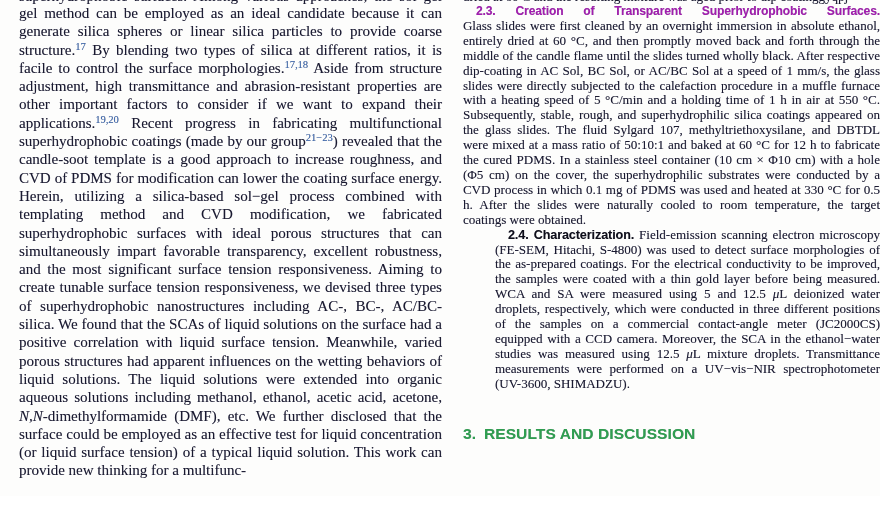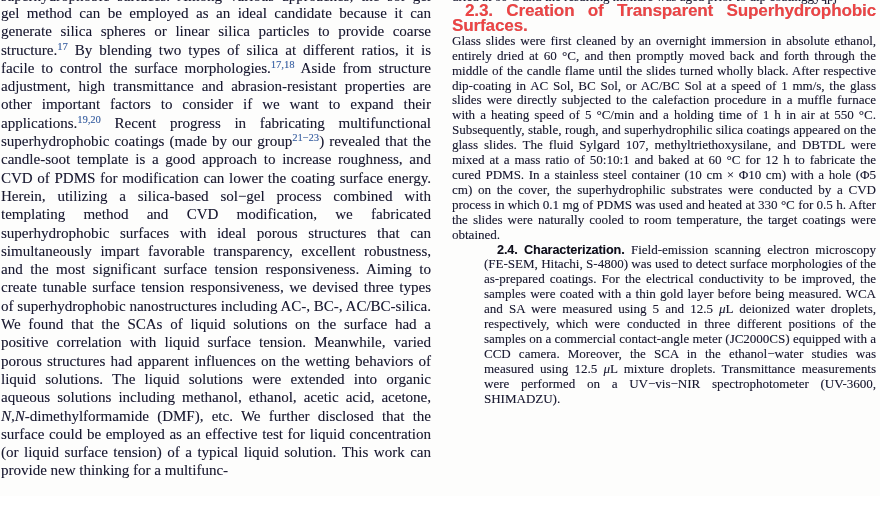--- a/index.html
+++ b/index.html
@@ -3,21 +3,21 @@
 <meta charset="utf-8">
 <style>
   html,body{margin:0;padding:0;background:#ffffff;}
   .page{
     position:relative;
     width:880px;height:496px;
     background:#fdfdfc;
     overflow:hidden;
     display:flex;
     box-sizing:border-box;
-    padding-left:1px;
+    padding-left:19px;
     gap:21px;
     font-family:"Liberation Serif", serif;
     color:#191930;
     text-rendering:optimizeLegibility;
   }
   .col{box-sizing:border-box;}
   .col-left{
     width:430px;
     font-size:15px;
     line-height:18.3px;
@@ -49,22 +49,22 @@
     color:#3a66ad;
     font-size:9.5px;
     line-height:0;
     vertical-align:4.5px;
   }
   .col-left .run-sup{font-size:10.5px;vertical-align:5px;}
   
   .h23{
     font-family:"Liberation Sans", sans-serif;
     font-weight:bold;
-    font-size:17px;
-    color:#ef4444;
+    font-size:12px;
+    color:#a21caf;
     line-height:14.9px;
     text-align:justify;
     text-align-last:justify;
     text-indent:13px;
     letter-spacing:-0.1px;
   }
   .p24{text-indent:13px;margin-left:32px;}
   .results-h{
     font-family:"Liberation Sans", sans-serif;
     font-weight:bold;
@@ -90,15 +90,16 @@
     <p><span class="run-n">gel method can be employed as an ideal candidate because it can generate silica spheres or linear silica particles to provide coarse structure.</span><span class="run-sup">17</span><span class="run-n"> By blending two types of silica at different ratios, it is facile to control the surface morphologies.</span><span class="run-sup">17,18</span><span class="run-n"> Aside from structure adjustment, high transmittance and abrasion-resistant properties are other important factors to consider if we want to expand their applications.</span><span class="run-sup">19,20</span><span class="run-n"> Recent progress in fabricating multifunctional superhydrophobic coatings (made by our group</span><span class="run-sup">21−23</span><span class="run-n">) revealed that the candle-soot template is a good approach to increase roughness, and CVD of PDMS for modification can lower the coating surface energy. Herein, utilizing a silica-based sol−gel process combined with templating method and CVD modification, we fabricated superhydrophobic surfaces with ideal porous structures that can simultaneously impart favorable transparency, excellent robustness, and the most significant surface tension responsiveness. Aiming to create tunable surface tension responsiveness, we devised three types of superhydrophobic nanostructures including AC-, BC-, AC/BC-silica. We found that the SCAs of liquid solutions on the surface had a positive correlation with liquid surface tension. Meanwhile, varied porous structures had apparent influences on the wetting behaviors of liquid solutions. The liquid solutions were extended into organic aqueous solutions including methanol, ethanol, acetic acid, acetone, </span><span class="run-i">N,N</span><span class="run-n">-dimethylformamide (DMF), etc. We further disclosed that the surface could be employed as an effective test for liquid concentration (or liquid surface tension) of a typical liquid solution. This work can provide new thinking for a multifunc-</span></p>
   </div>
 
   <div class="col col-right soft">
     <div class="clip">
       <span>dried at 60 C and the resulting mixture was aged prior to dip coatinggyqpj</span>
     </div>
     <div class="h23">2.3. Creation of Transparent Superhydrophobic Surfaces.</div>
     <p>Glass slides were first cleaned by an overnight immersion in absolute ethanol, entirely dried at 60 °C, and then promptly moved back and forth through the middle of the candle flame until the slides turned wholly black. After respective dip-coating in AC Sol, BC Sol, or AC/BC Sol at a speed of 1 mm/s, the glass slides were directly subjected to the calefaction procedure in a muffle furnace with a heating speed of 5 °C/min and a holding time of 1 h in air at 550 °C. Subsequently, stable, rough, and superhydrophilic silica coatings appeared on the glass slides. The fluid Sylgard 107, methyltriethoxysilane, and DBTDL were mixed at a mass ratio of 50:10:1 and baked at 60 °C for 12 h to fabricate the cured PDMS. In a stainless steel container (10 cm × Φ10 cm) with a hole (Φ5 cm) on the cover, the superhydrophilic substrates were conducted by a CVD process in which 0.1 mg of PDMS was used and heated at 330 °C for 0.5 h. After the slides were naturally cooled to room temperature, the target coatings were obtained.</p>
     <p class="p24"><span class="run-b">2.4. Characterization.</span><span class="run-n"> Field-emission scanning electron microscopy (FE-SEM, Hitachi, S-4800) was used to detect surface morphologies of the as-prepared coatings. For the electrical conductivity to be improved, the samples were coated with a thin gold layer before being measured. WCA and SA were measured using 5 and 12.5 </span><span class="run-i">μ</span><span class="run-n">L deionized water droplets, respectively, which were conducted in three different positions of the samples on a commercial contact-angle meter (JC2000CS) equipped with a CCD camera. Moreover, the SCA in the ethanol−water studies was measured using 12.5 </span><span class="run-i">μ</span><span class="run-n">L mixture droplets. Transmittance measurements were performed on a UV−vis−NIR spectrophotometer (UV-3600, SHIMADZU).</span></p>
+    <div class="results-h">3. RESULTS AND DISCUSSION</div>
   </div>
 
 </div>
 
 </body></html>

